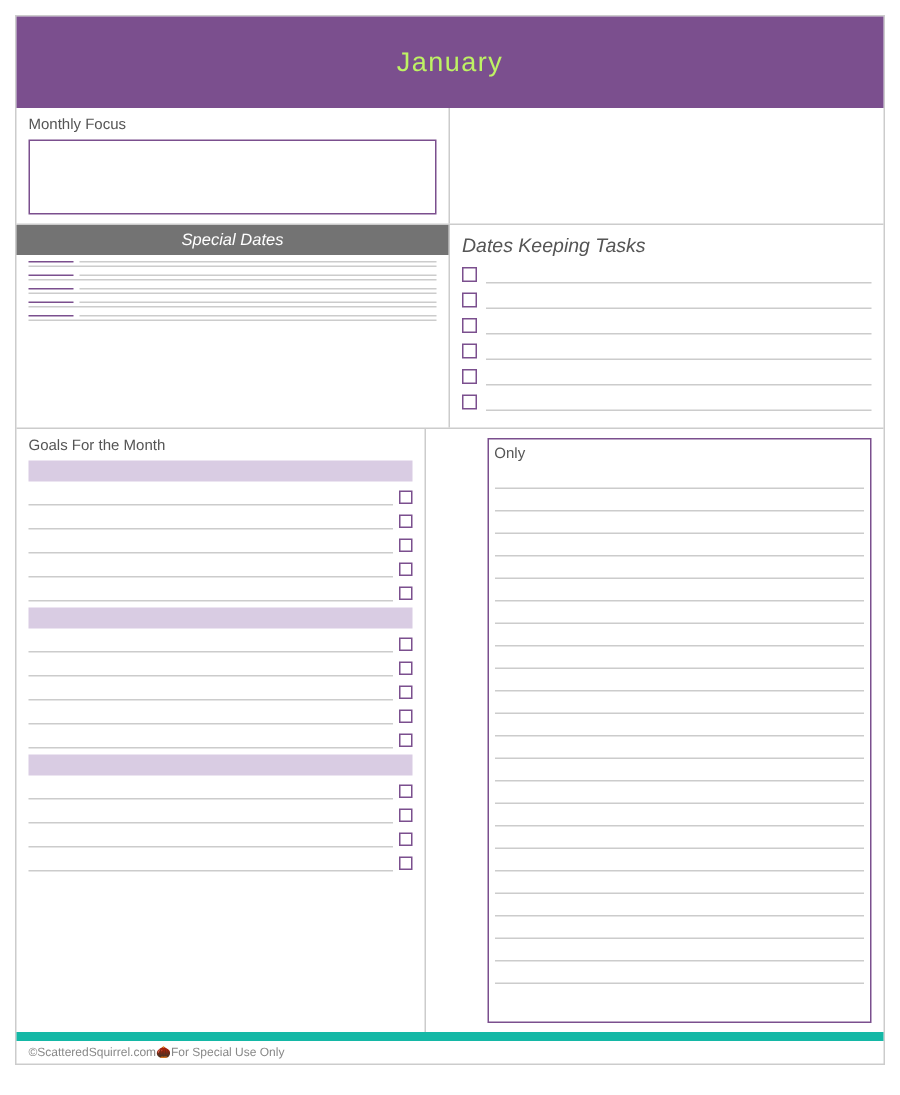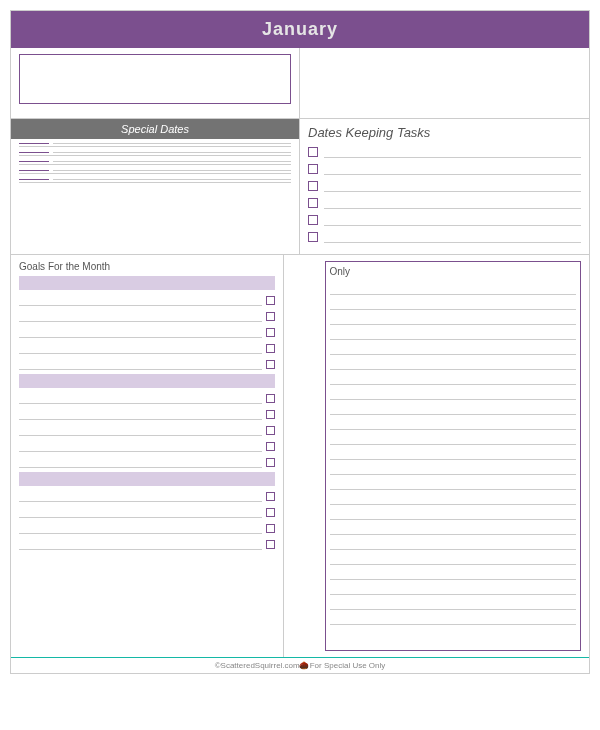--- a/index.html
+++ b/index.html
@@ -12,25 +12,25 @@
       color: #333;
       overflow: hidden;
     }
     .page {
       width: 580px;
       margin: 10px auto;
       border: 1px solid #ccc;
     }
     .header {
       background: #7b4f8e;
-      color: #e5e5e5;
+      color: #bef264;
       text-align: center;
-      padding: 8px 0;
+      padding: 20px 0;
       font-size: 18px;
-      font-weight: bold;
+      font-weight: normal;
       letter-spacing: 1px;
     }
     .top-section {
       display: flex;
       border-bottom: 1px solid #ccc;
     }
     .monthly-focus {
       width: 50%;
       border-right: 1px solid #ccc;
       padding: 6px 8px;
@@ -188,38 +188,39 @@
       color: #555;
       margin-bottom: 4px;
     }
     .notes-line {
       border-bottom: 1px solid #ccc;
       height: 14px;
       margin-bottom: 1px;
     }
     .footer {
       display: flex;
-      justify-content: center;
+      justify-content: flex-start;
       padding: 3px 8px;
-      border-top: 1px solid #14b8a6;
+      border-top: 6px solid #14b8a6;
       font-size: 8px;
       color: #888;
     }
   </style>
 </head>
 <body>
 
 <div class="page">
 
   <div class="header">
     <span>January</span>
   </div>
 
   <div class="top-section">
     <div class="monthly-focus">
+      <div class="monthly-focus-label">Monthly Focus</div>
       <div class="monthly-focus-box"></div>
     </div>
   </div>
 
   <div class="middle-section">
     <div class="left-col">
       <div class="special-dates-header">Special Dates</div>
       <div class="special-dates-body">
         <div class="special-date-row">
           <div class="date-dash"></div>

